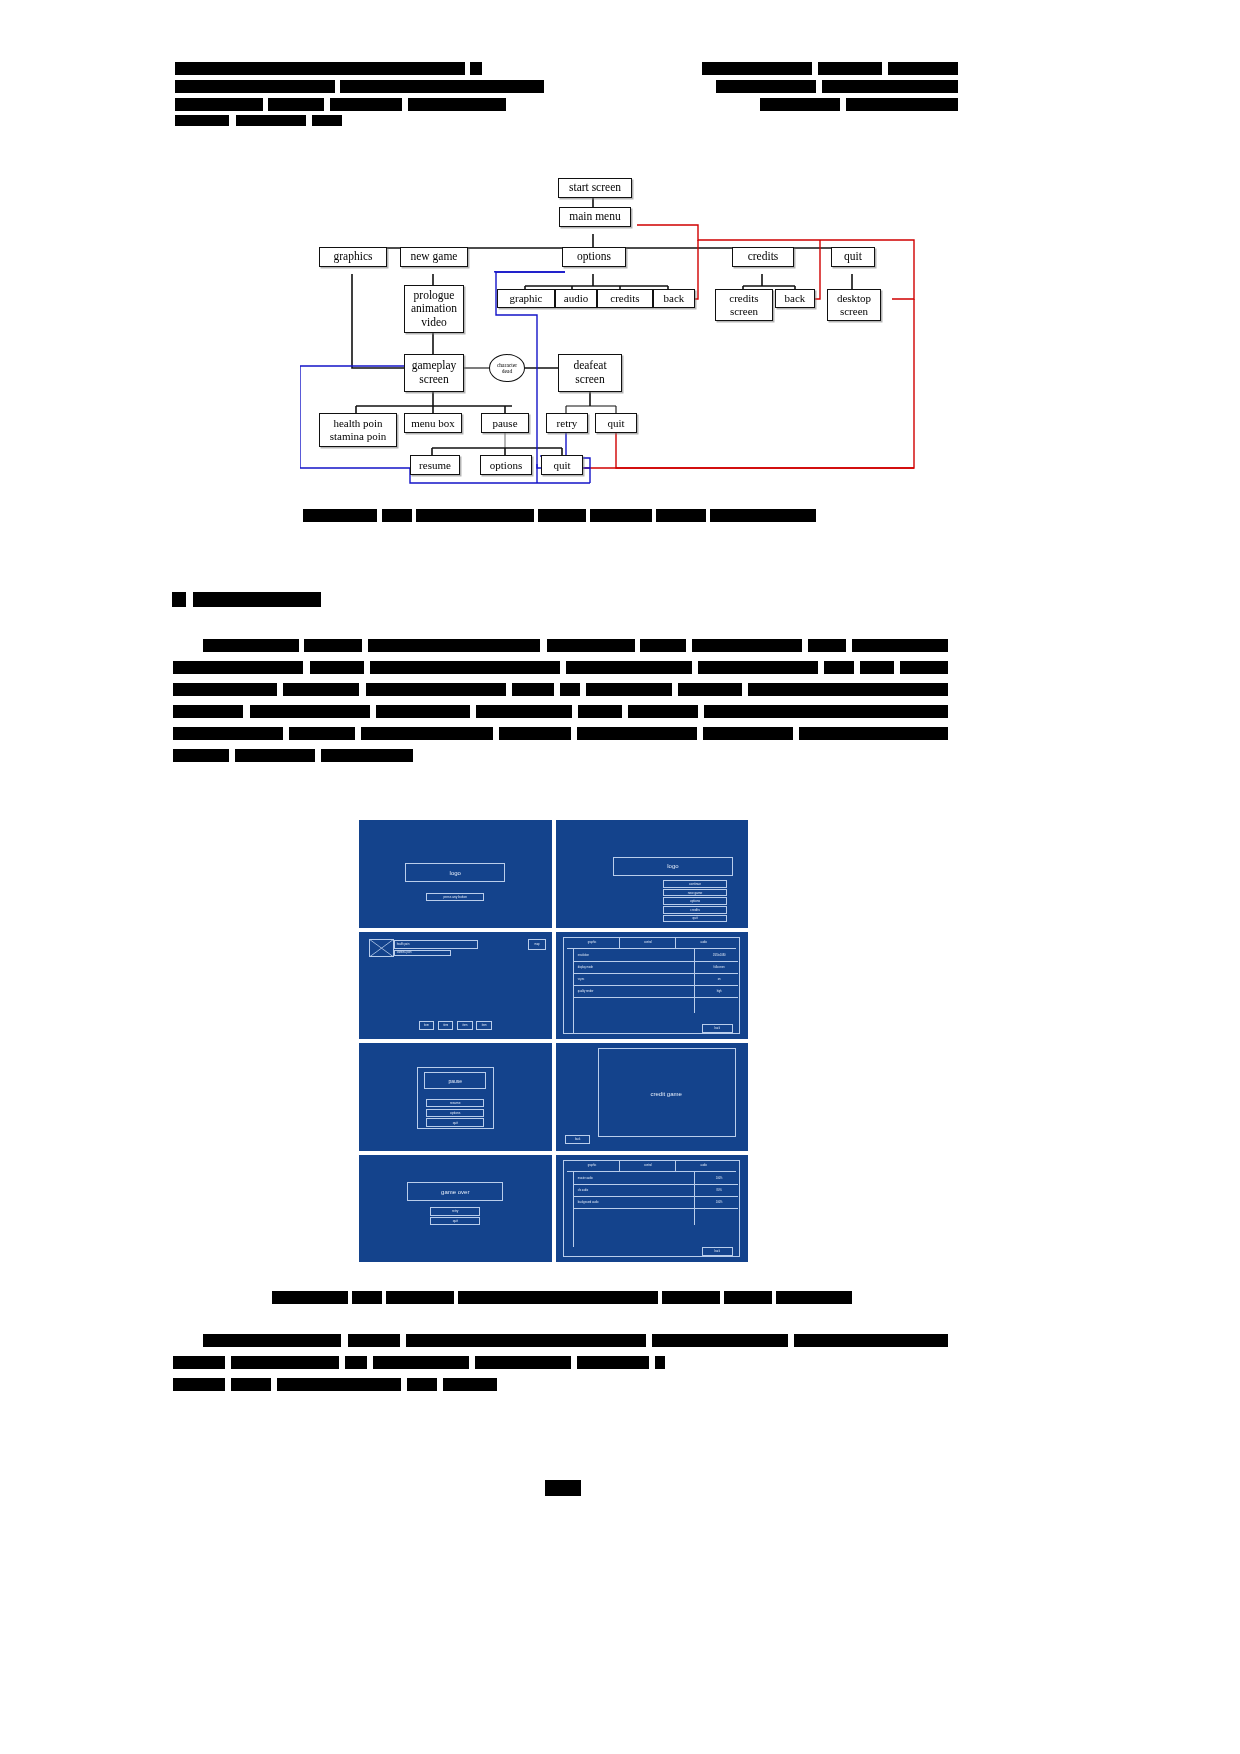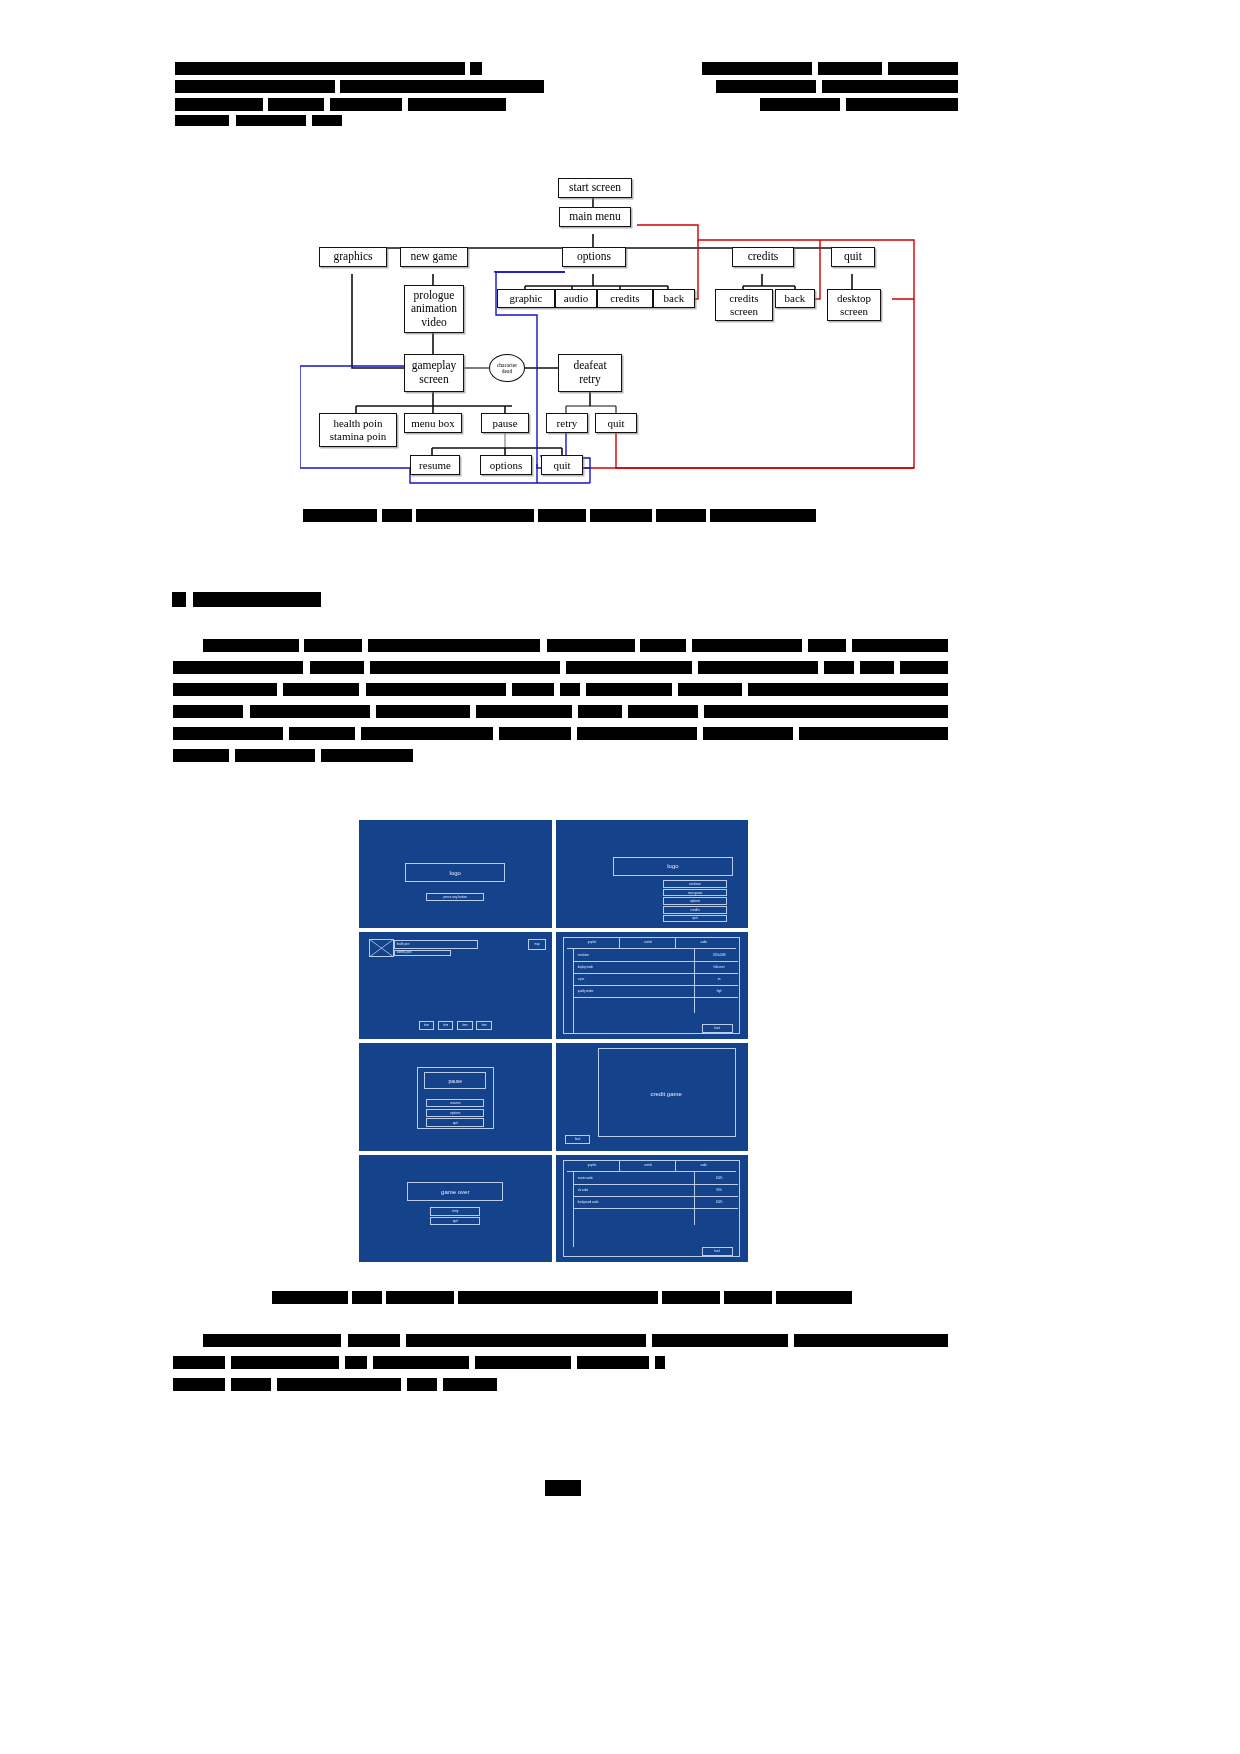--- a/index.html
+++ b/index.html
@@ -160,21 +160,21 @@
 screen</div>
 
   <div class="node" style="left:104px;top:117px;width:58px;height:46px;white-space:pre-line;">prologue
 animation
 video</div>
   <div class="node" style="left:104px;top:186px;width:58px;height:36px;white-space:pre-line;">gameplay
 screen</div>
   <div class="ellipse" style="left:189px;top:186px;width:34px;height:26px;white-space:pre-line;">character
 dead</div>
   <div class="node" style="left:258px;top:186px;width:62px;height:36px;white-space:pre-line;">deafeat
-retry</div>
+screen</div>
 
   <div class="node small" style="left:19px;top:245px;width:76px;height:32px;white-space:pre-line;">health poin
 stamina poin</div>
   <div class="node small" style="left:104px;top:245px;width:56px;height:18px;">menu box</div>
   <div class="node small" style="left:181px;top:245px;width:46px;height:18px;">pause</div>
 
   <div class="node small" style="left:246px;top:245px;width:40px;height:18px;">retry</div>
   <div class="node small" style="left:295px;top:245px;width:40px;height:18px;">quit</div>
 
   <div class="node small" style="left:110px;top:287px;width:48px;height:18px;">resume</div>

